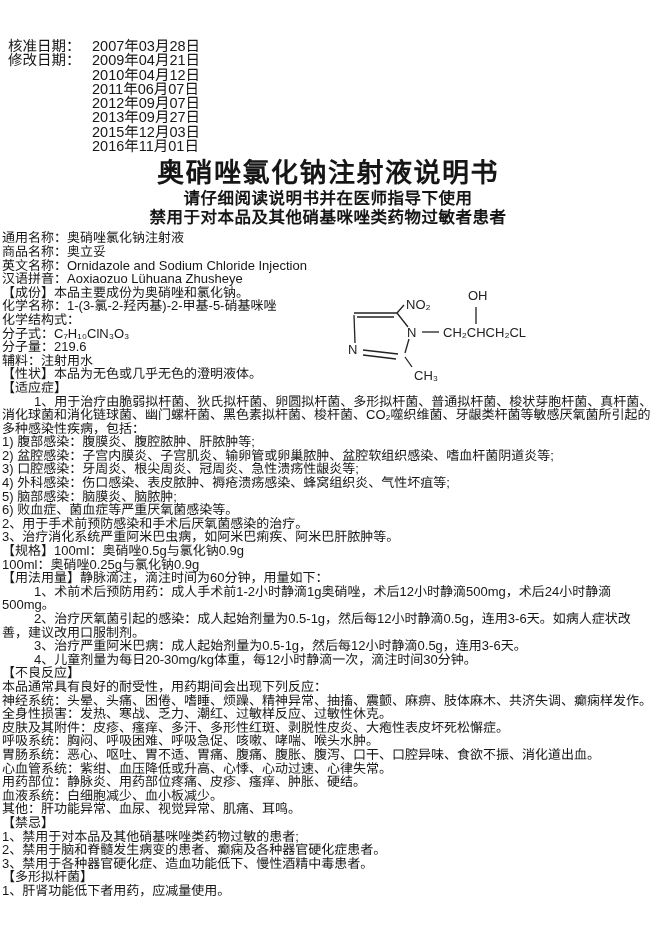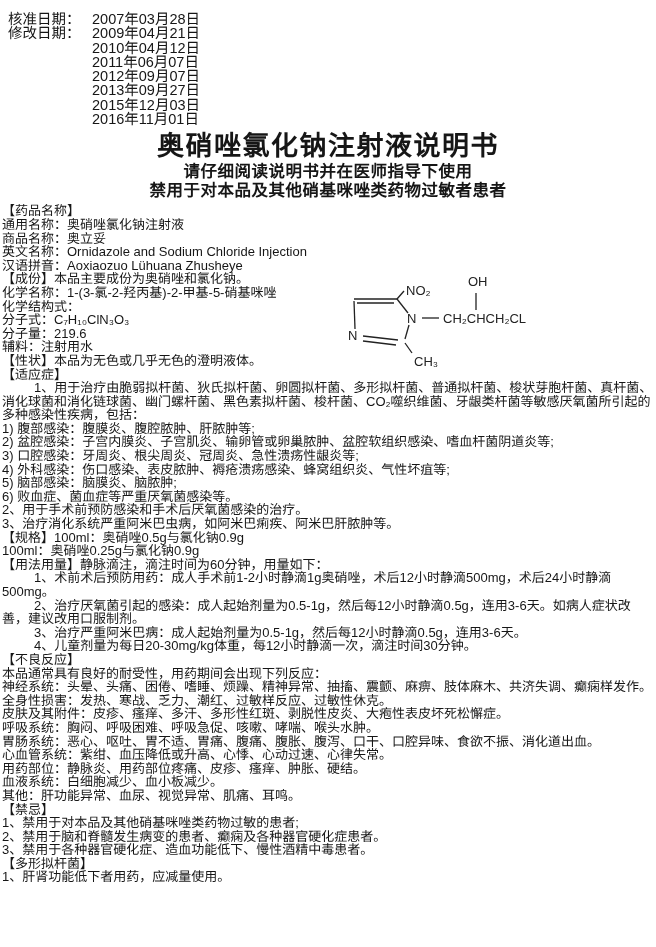--- a/index.html
+++ b/index.html
@@ -1,19 +1,19 @@
 <!DOCTYPE html>
 <html lang="zh-CN"><head>
 <meta charset="utf-8">
 <style>
   html,body{margin:0;padding:0;background:#ffffff;}
   body{width:656px;height:947px;color:#161616;
        font-family:"Liberation Sans","DejaVu Sans",sans-serif;
        -webkit-font-smoothing:antialiased;overflow:hidden;}
-  .page{position:relative;width:656px;height:674px;box-sizing:border-box;padding:10px 2px 0 2px;}
+  .page{position:relative;width:656px;height:674px;box-sizing:border-box;padding:10px 2px 0 2px;margin-top:27px;}
   
   .dates{margin:2px 0 0 6px;font-size:14.5px;line-height:14.3px;}
   .date-row{display:flex;}
   .date-label{width:84px;flex:0 0 84px;}
   
   .title{text-align:center;font-size:27px;font-weight:bold;margin-top:5px;letter-spacing:1.5px;line-height:30px;}
   .sub{text-align:center;font-size:16.5px;font-weight:bold;line-height:17.5px;letter-spacing:0.5px;}
   .sub1{margin-top:3px;font-family:Liberation Mono, monospace;}
   
   .body{margin-top:5px;font-size:13px;line-height:13.6px;}
@@ -69,21 +69,20 @@
         <span>2016年11月01日</span>
       </div>
   </div>
 
   <div class="title">奥硝唑氯化钠注射液说明书</div>
   <div class="sub sub1">请仔细阅读说明书并在医师指导下使用</div>
   <div class="sub">禁用于对本品及其他硝基咪唑类药物过敏者患者</div>
 
   <div class="body">
 
-    <p class="h">【药品名称】</p>
     <p class="ind1">通用名称：奥硝唑氯化钠注射液</p>
     <p class="ind1">商品名称：奥立妥</p>
     <p class="ind1">英文名称：Ornidazole and Sodium Chloride Injection</p>
     <p class="ind1">汉语拼音：Aoxiaozuo Lühuana Zhusheye</p>
 
     <p class="h">【成份】本品主要成份为奥硝唑和氯化钠。</p>
     <p class="ind1">化学名称：1-(3-氯-2-羟丙基)-2-甲基-5-硝基咪唑</p>
     <p class="ind1">化学结构式：</p>
 
     <div class="struct-wrap">

